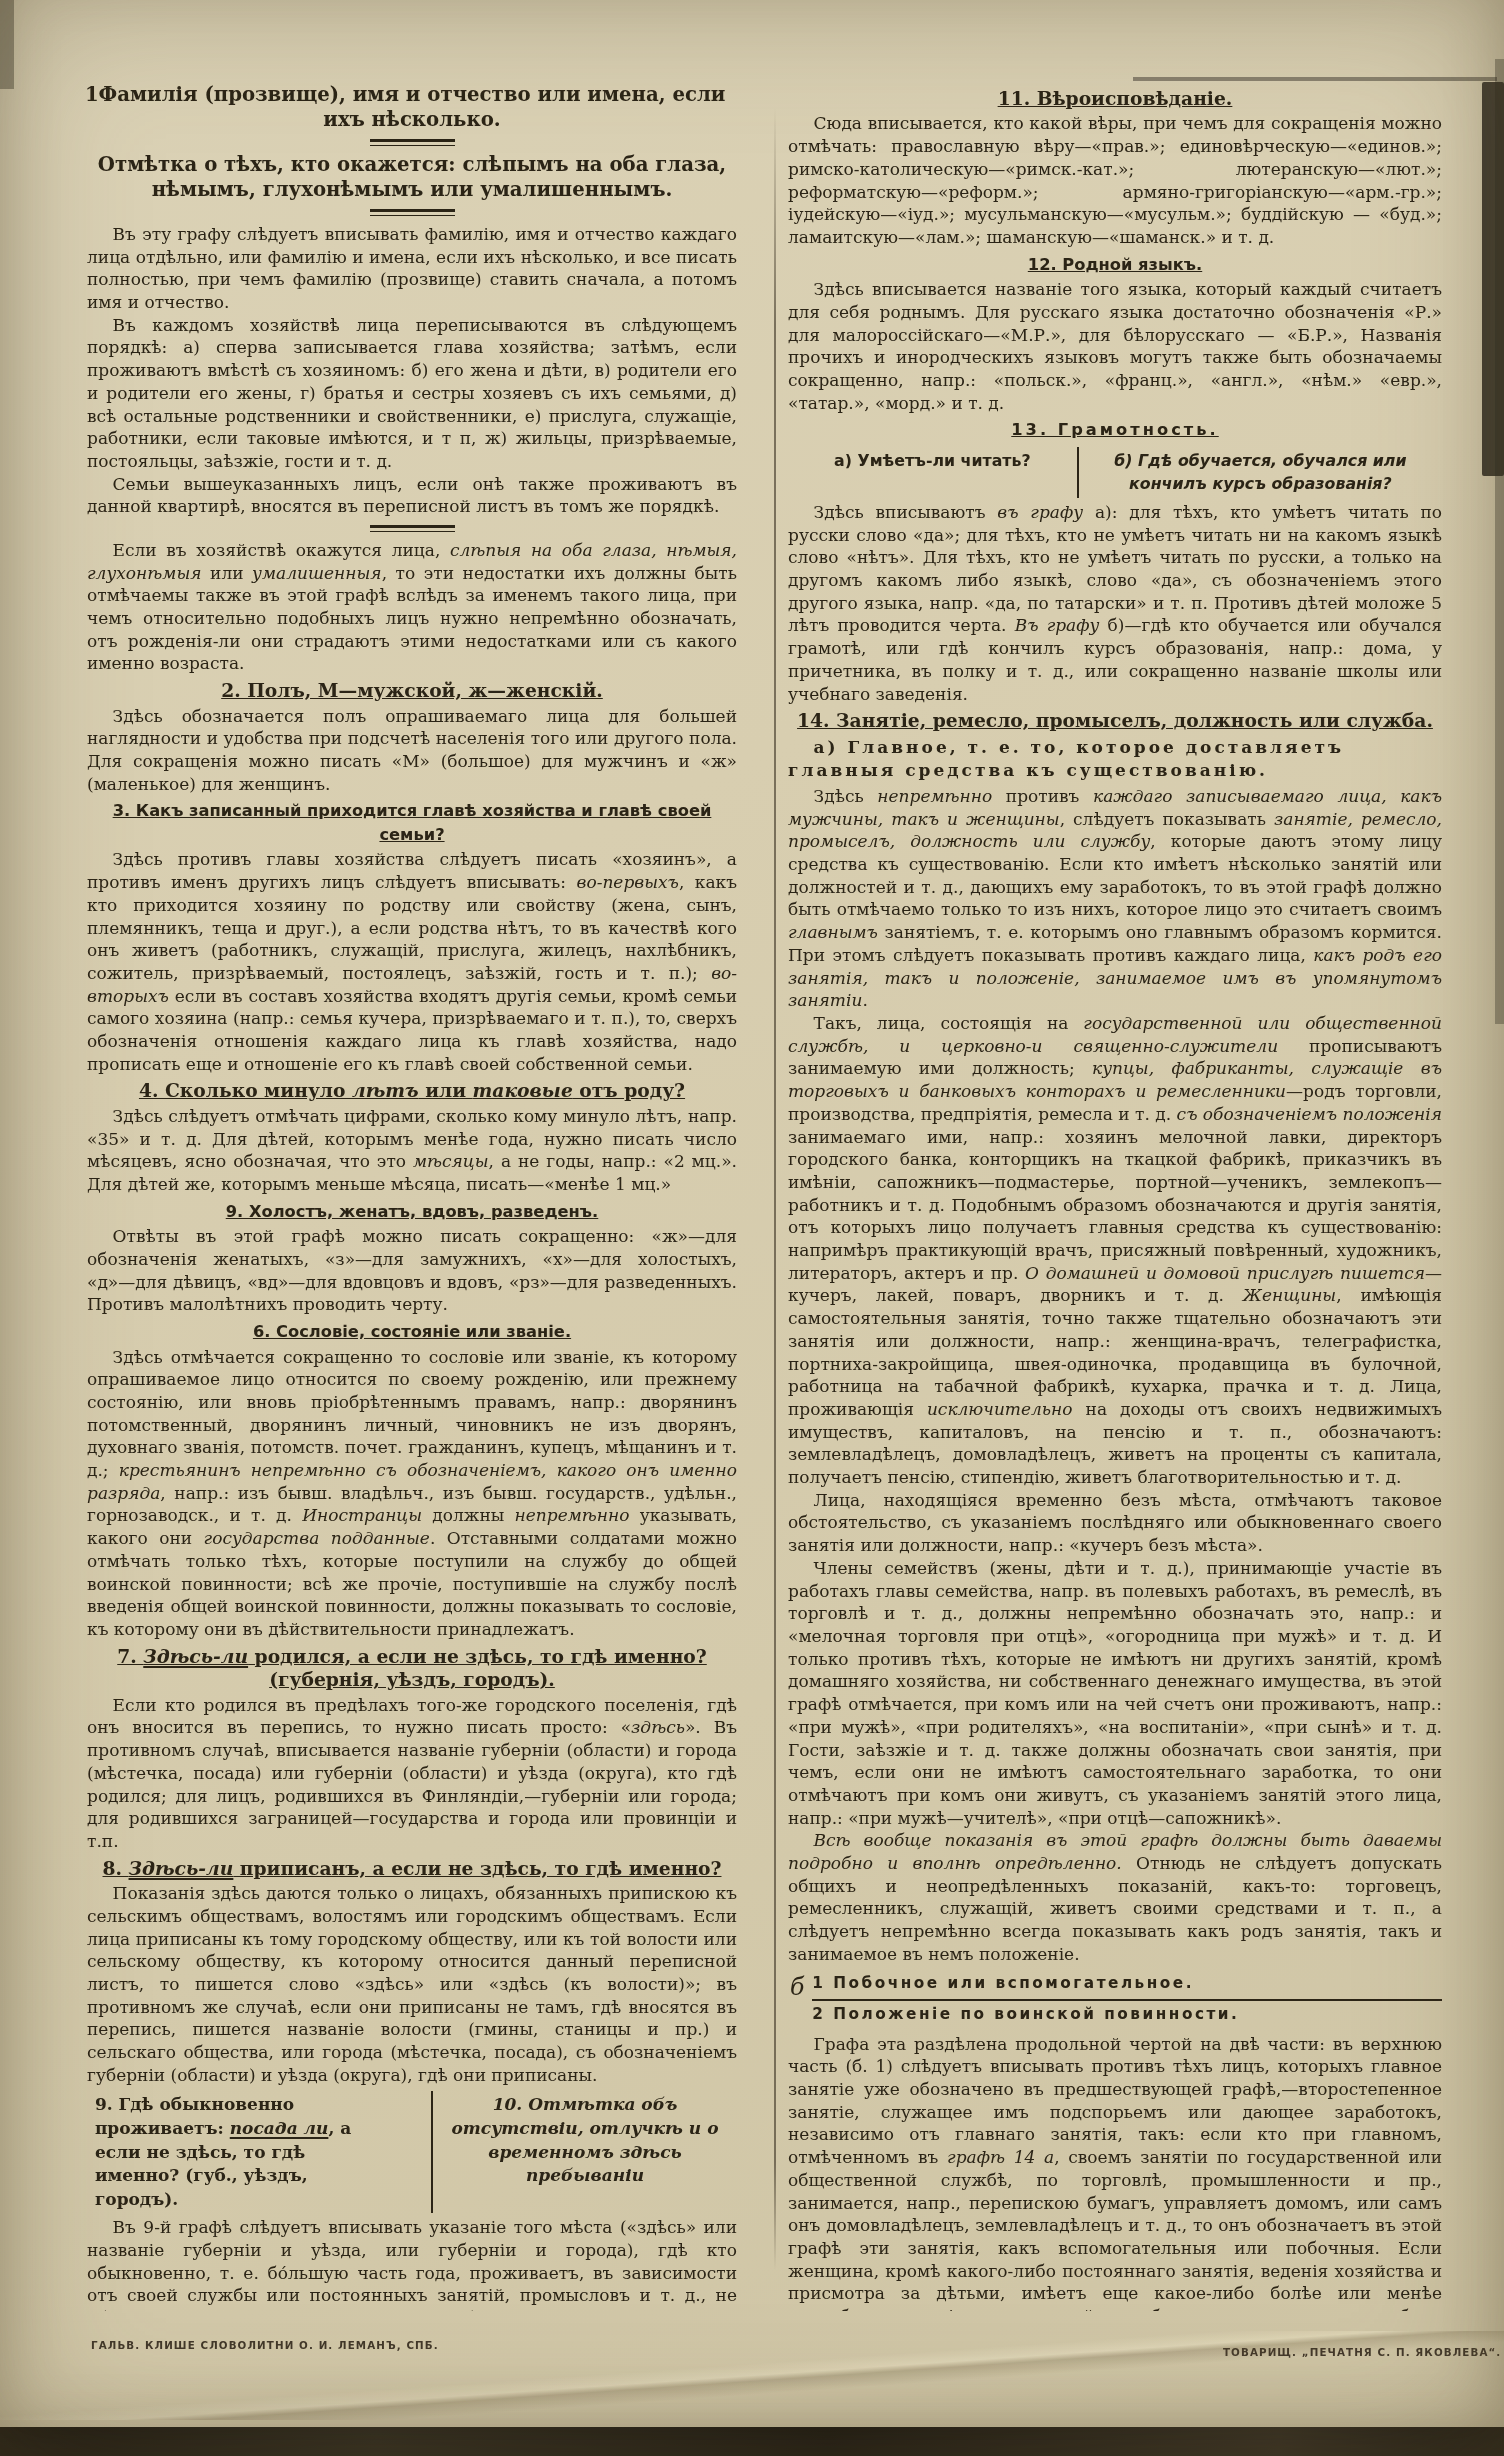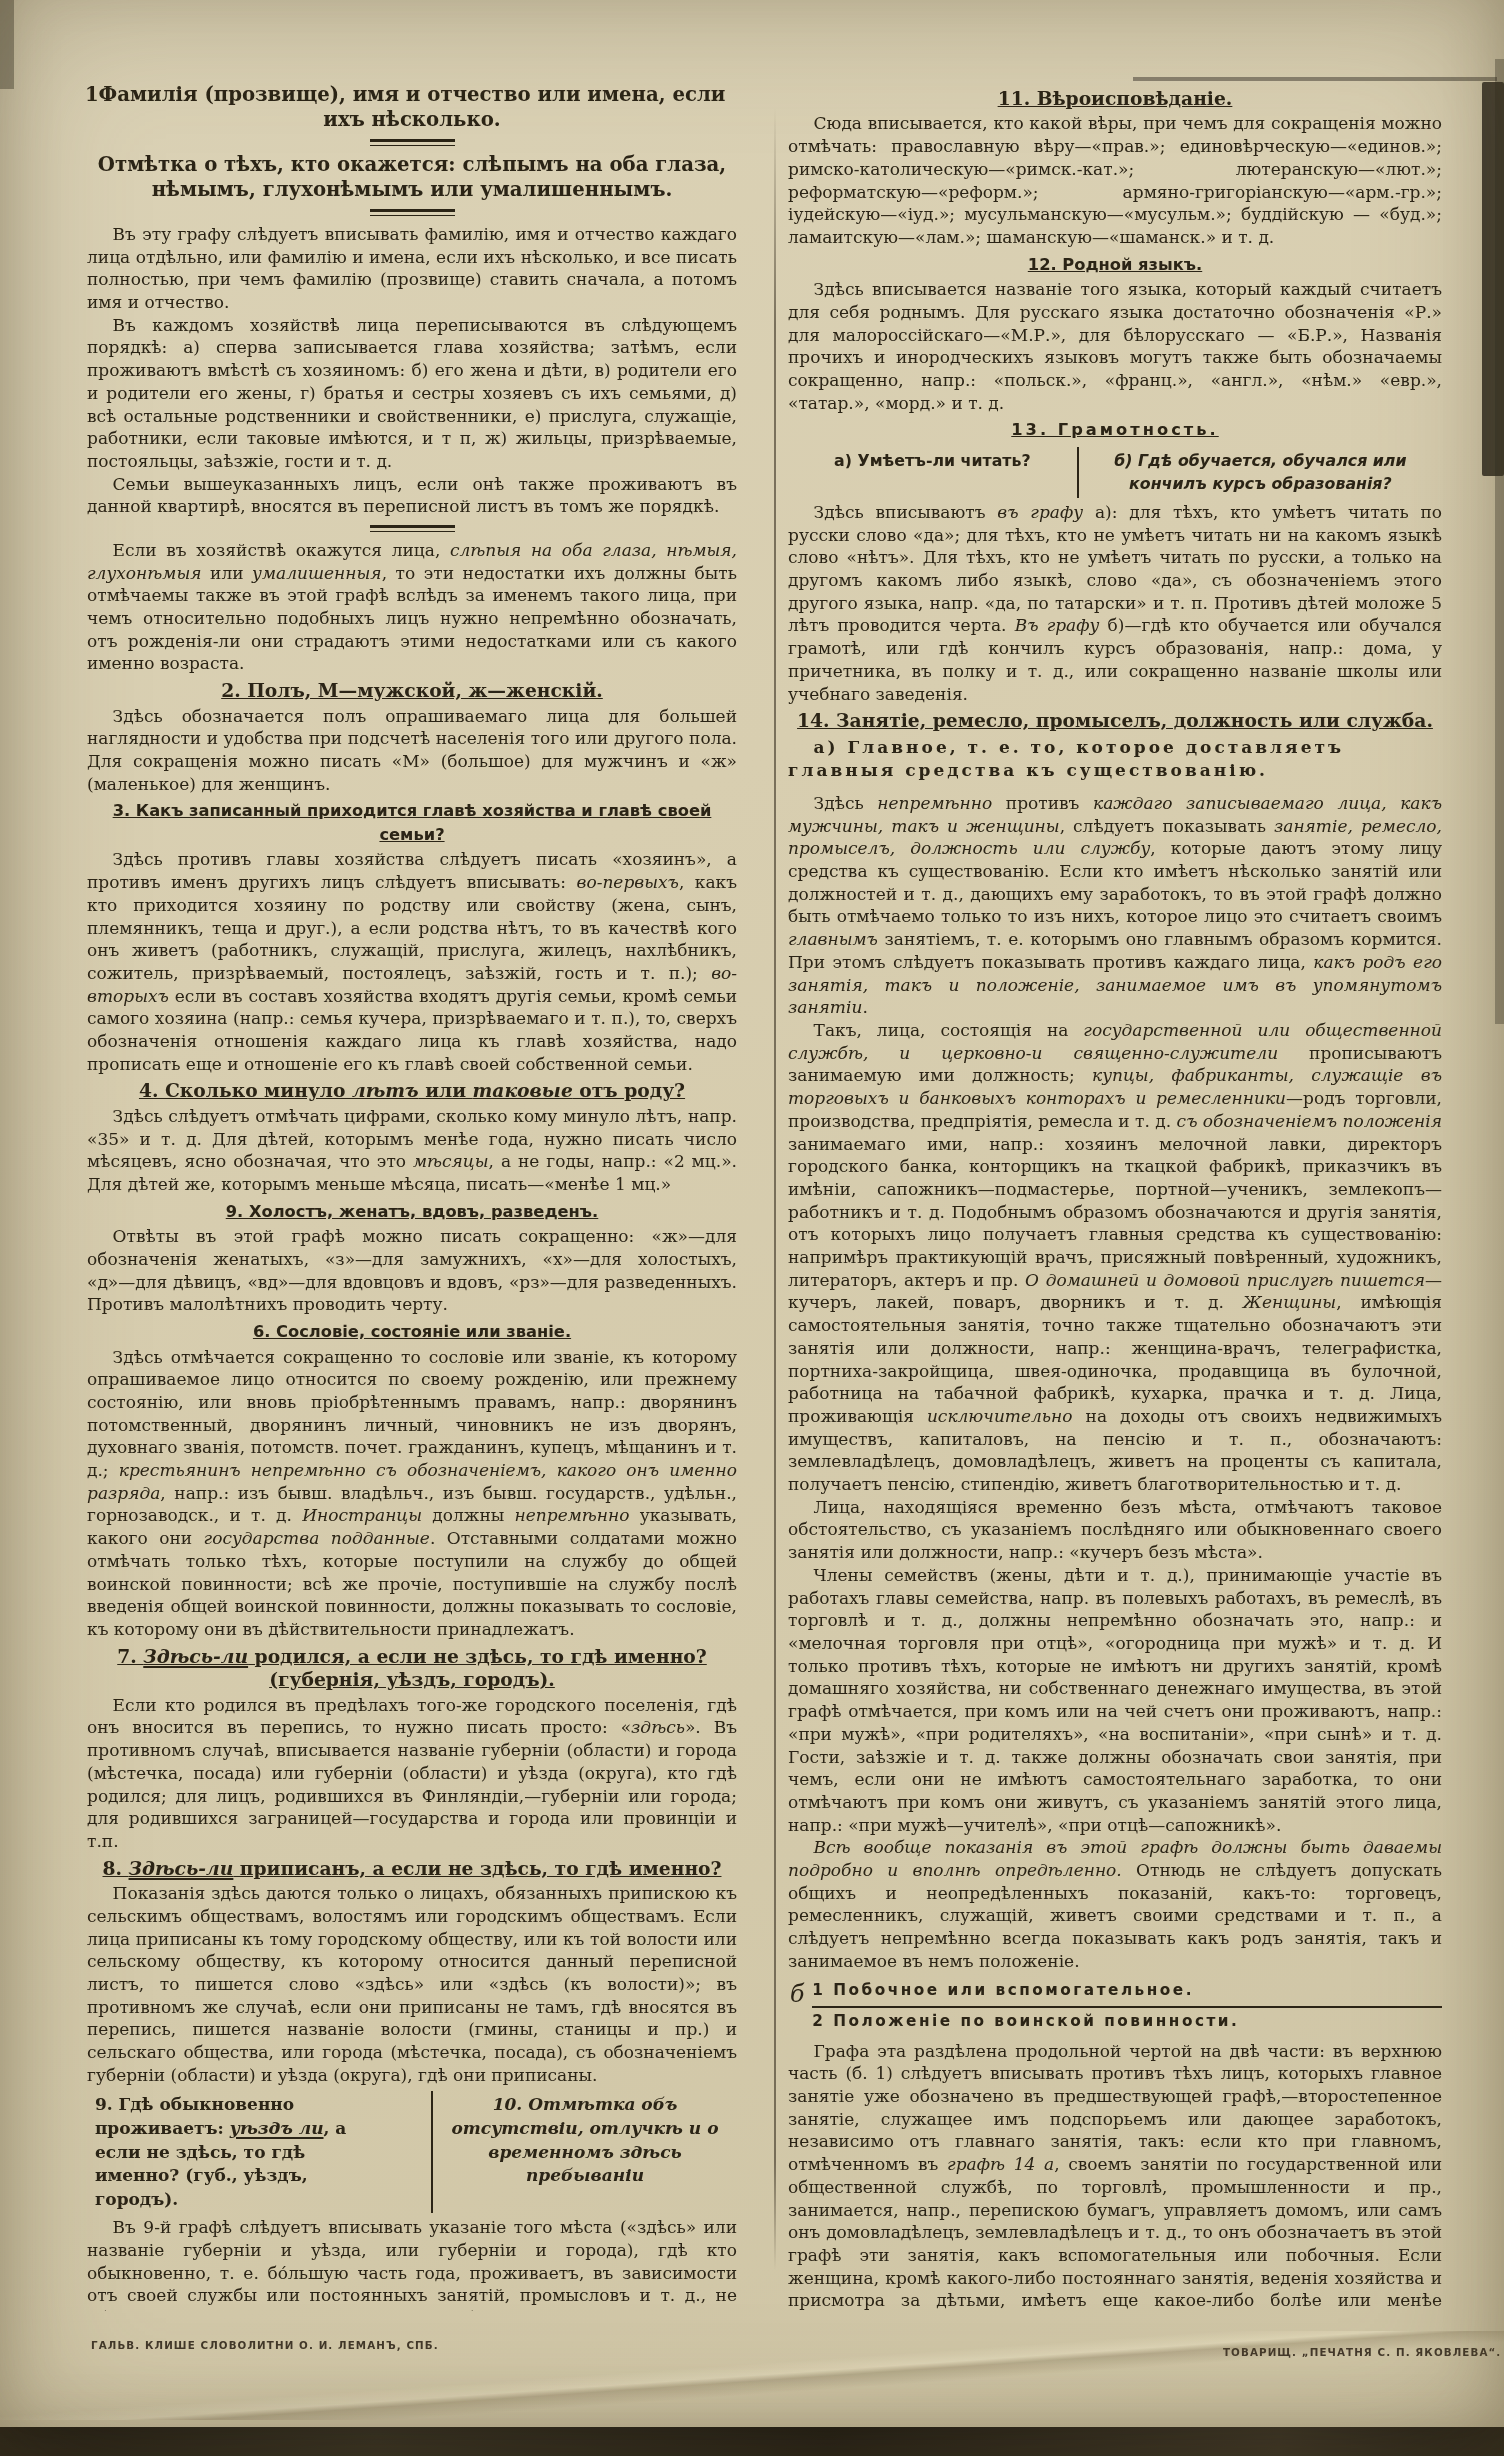--- a/index.html
+++ b/index.html
@@ -14,21 +14,21 @@
   #col-left{left:87px;}
   #col-right{left:788px;width:654px;}
   #center-rule{position:absolute;left:774px;top:108px;width:2px;height:2162px;
        background:linear-gradient(rgba(58,49,34,0),#3a3122 10%,#3a3122 95%,rgba(58,49,34,0));opacity:.6;}
   .para{margin:0;text-indent:25.6px;}
   .h1{font-size:19.7px;font-weight:bold;text-align:center;line-height:24.6px;margin:0 0 2px;position:relative;padding:0 5.9px;}
   .gnum{position:absolute;left:-2px;top:0;}
   .h2{font-size:18.7px;font-weight:bold;text-align:center;line-height:23.6px;margin:3.9px 0 2px;text-decoration:underline;}
   .sans{font-family:"DejaVu Sans","Liberation Sans",sans-serif;font-size:16.3px;}
   .spaced{letter-spacing:3px;}
-  .h3{font-weight:bold;font-size:17px;line-height:23.6px;text-indent:25.6px;text-align:left;margin:3px 0 9px;letter-spacing:3px;}
+  .h3{font-weight:bold;font-size:17px;line-height:23.6px;text-indent:25.6px;text-align:left;margin:3px 0 2px;letter-spacing:3px;}
   .rule{width:85px;margin:6.9px auto;border-top:3px solid #2b2416;border-bottom:1px solid #2b2416;height:3px;}
   .pair{display:flex;font-weight:bold;margin:4.9px 0 3px;align-items:stretch;}
   .pair .cell{padding:2px 7.9px;line-height:23.6px;font-size:17px;text-align:center;text-indent:0;}
   .pair .cell+.cell{border-left:2px solid #2b2416;font-style:italic;}
   .pair.sans .cell{font-family:"DejaVu Sans","Liberation Sans",sans-serif;font-size:15.8px;}
   .brace{display:flex;margin:4.9px 0 3px;}
   .blabel{font-style:italic;font-size:23.6px;padding:5.9px 7.9px 0 2px;color:#2b2416;}
   .blines{flex:1;}
   .bline{font-family:"DejaVu Sans","Liberation Sans",sans-serif;font-weight:bold;letter-spacing:2.5px;
          font-size:15.3px;padding:2px 0 3.9px;text-align:left;}
@@ -71,21 +71,21 @@
     <p class="para">Здѣсь слѣдуетъ отмѣчать цифрами, сколько кому минуло лѣтъ, напр. «35» и т. д. Для дѣтей, которымъ менѣе года, нужно писать число мѣсяцевъ, ясно обозначая, что это <i>мѣсяцы</i>, а не годы, напр.: «2 мц.». Для дѣтей же, которымъ меньше мѣсяца, писать—«менѣе 1 мц.»</p>
     <div class="h2 sans">9. Холостъ, женатъ, вдовъ, разведенъ.</div>
     <p class="para">Отвѣты въ этой графѣ можно писать сокращенно: «ж»—для обозначенія женатыхъ, «з»—для замужнихъ, «х»—для холостыхъ, «д»—для дѣвицъ, «вд»—для вдовцовъ и вдовъ, «рз»—для разведенныхъ. Противъ малолѣтнихъ проводить черту.</p>
     <div class="h2 sans">6. Сословіе, состояніе или званіе.</div>
     <p class="para">Здѣсь отмѣчается сокращенно то сословіе или званіе, къ которому опрашиваемое лицо относится по своему рожденію, или прежнему состоянію, или вновь пріобрѣтеннымъ правамъ, напр.: дворянинъ потомственный, дворянинъ личный, чиновникъ не изъ дворянъ, духовнаго званія, потомств. почет. гражданинъ, купецъ, мѣщанинъ и т. д.; <i>крестьянинъ непремѣнно съ обозначеніемъ, какого онъ именно разряда</i>, напр.: изъ бывш. владѣльч., изъ бывш. государств., удѣльн., горнозаводск., и т. д. <i>Иностранцы</i> должны <i>непремѣнно</i> указывать, какого они <i>государства подданные</i>. Отставными солдатами можно отмѣчать только тѣхъ, которые поступили на службу до общей воинской повинности; всѣ же прочіе, поступившіе на службу послѣ введенія общей воинской повинности, должны показывать то сословіе, къ которому они въ дѣйствительности принадлежатъ.</p>
     <div class="h2">7. <span class="u"><i>Здѣсь-ли</i></span> родился, а если не здѣсь, то гдѣ именно? (губернія, уѣздъ, городъ).</div>
     <p class="para">Если кто родился въ предѣлахъ того-же городского поселенія, гдѣ онъ вносится въ перепись, то нужно писать просто: «<i>здѣсь</i>». Въ противномъ случаѣ, вписывается названіе губерніи (области) и города (мѣстечка, посада) или губерніи (области) и уѣзда (округа), кто гдѣ родился; для лицъ, родившихся въ Финляндіи,—губерніи или города; для родившихся заграницей—государства и города или провинціи и т.п.</p>
     <div class="h2">8. <span class="u"><i>Здѣсь-ли</i></span> приписанъ, а если не здѣсь, то гдѣ именно?</div>
     <p class="para">Показанія здѣсь даются только о лицахъ, обязанныхъ припискою къ сельскимъ обществамъ, волостямъ или городскимъ обществамъ. Если лица приписаны къ тому городскому обществу, или къ той волости или сельскому обществу, къ которому относится данный переписной листъ, то пишется слово «здѣсь» или «здѣсь (къ волости)»; въ противномъ же случаѣ, если они приписаны не тамъ, гдѣ вносятся въ перепись, пишется названіе волости (гмины, станицы и пр.) и сельскаго общества, или города (мѣстечка, посада), съ обозначеніемъ губерніи (области) и уѣзда (округа), гдѣ они приписаны.</p>
     <div class="pair">
-      <div class="cell" style="width: 50%; text-align: left;">9. Гдѣ обыкновенно проживаетъ: <span class="u"><i>уѣздъ ли</i></span>, а если не здѣсь, то гдѣ именно? (губ., уѣздъ, городъ).</div>
+      <div class="cell" style="width: 50%; text-align: left;">9. Гдѣ обыкновенно проживаетъ: <span class="u"><i>посада ли</i></span>, а если не здѣсь, то гдѣ именно? (губ., уѣздъ, городъ).</div>
       <div class="cell" style="width: 50%; text-align: center; margin-left: 40px;">10. Отмѣтка объ отсутствіи, отлучкѣ и о временномъ здѣсь пребываніи</div>
     </div>
     <p class="para">Въ 9-й графѣ слѣдуетъ вписывать указаніе того мѣста («здѣсь» или названіе губерніи и уѣзда, или губерніи и города), гдѣ кто обыкновенно, т. е. бо́льшую часть года, проживаетъ, въ зависимости отъ своей службы или постоянныхъ занятій, промысловъ и т. д., не обращая вниманія на то, гдѣ онъ можетъ быть приписанъ.</p>
   </div>
 <div class="col" id="col-right">
     <div class="h2">11. Вѣроисповѣданіе.</div>
     <p class="para">Сюда вписывается, кто какой вѣры, при чемъ для сокращенія можно отмѣчать: православную вѣру—«прав.»; единовѣрческую—«единов.»; римско-католическую—«римск.-кат.»; лютеранскую—«лют.»; реформатскую—«реформ.»; армяно-григоріанскую—«арм.-гр.»; іудейскую—«іуд.»; мусульманскую—«мусульм.»; буддійскую — «буд.»; ламаитскую—«лам.»; шаманскую—«шаманск.» и т. д.</p>
     <div class="h2 sans">12. Родной языкъ.</div>
     <p class="para">Здѣсь вписывается названіе того языка, который каждый считаетъ для себя роднымъ. Для русскаго языка достаточно обозначенія «Р.» для малороссійскаго—«М.Р.», для бѣлорусскаго — «Б.Р.», Названія прочихъ и инородческихъ языковъ могутъ также быть обозначаемы сокращенно, напр.: «польск.», «франц.», «англ.», «нѣм.» «евр.», «татар.», «морд.» и т. д.</p>
     <div class="h2 sans spaced">13. Грамотность.</div>

